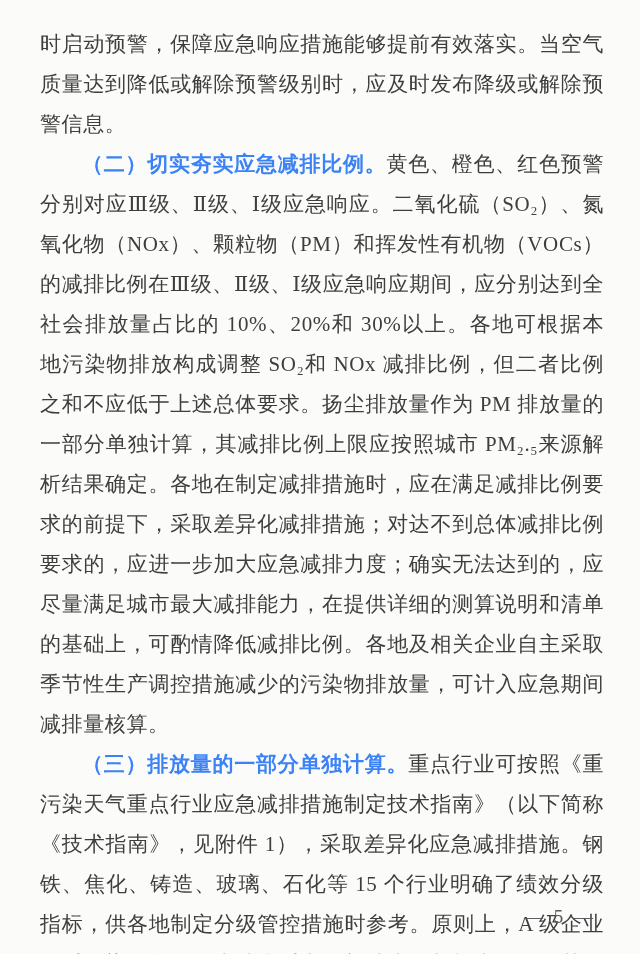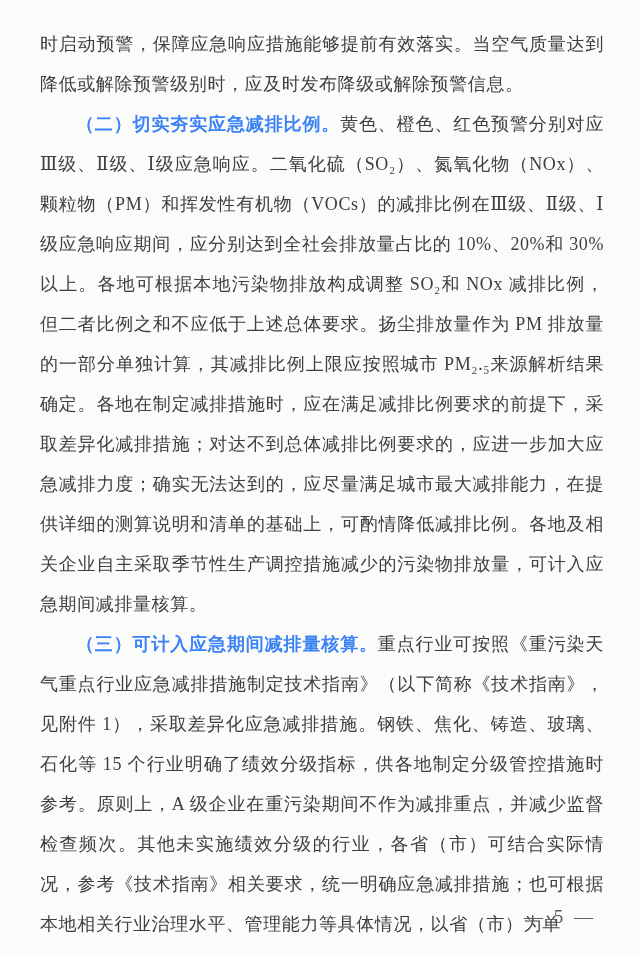--- a/index.html
+++ b/index.html
@@ -14,21 +14,21 @@
     margin: 0 auto;
     background: #fbfbf9;
     box-sizing: border-box;
     padding: 24px 36px 0 40px;
     overflow: hidden;
     font-family: "Liberation Serif", "DejaVu Serif", serif;
     color: #3e3e3e;
   }
   .para {
     margin: 0;
-    font-size: 18px;
+    font-size: 21px;
     line-height: 40px;
     letter-spacing: 0.6px;
     text-align: justify;
     text-justify: inter-ideograph;
     text-indent: 2em;
   }
   .para.continuation {
     text-indent: 0;
   }
   .para-heading {
@@ -51,18 +51,18 @@
 
   <p class="para continuation">
     <span>时启动预警，保障应急响应措施能够提前有效落实。当空气质量达到降低或解除预警级别时，应及时发布降级或解除预警信息。</span>
   </p>
 
   <p class="para">
     <span class="para-heading">（二）切实夯实应急减排比例。</span><span>黄色、橙色、红色预警分别对应Ⅲ级、Ⅱ级、Ⅰ级应急响应。二氧化硫（SO₂）、氮氧化物（NOx）、颗粒物（PM）和挥发性有机物（VOCs）的减排比例在Ⅲ级、Ⅱ级、Ⅰ级应急响应期间，应分别达到全社会排放量占比的 10%、20%和 30%以上。各地可根据本地污染物排放构成调整 SO₂和 NOx 减排比例，但二者比例之和不应低于上述总体要求。扬尘排放量作为 PM 排放量的一部分单独计算，其减排比例上限应按照城市 PM₂.₅来源解析结果确定。各地在制定减排措施时，应在满足减排比例要求的前提下，采取差异化减排措施；对达不到总体减排比例要求的，应进一步加大应急减排力度；确实无法达到的，应尽量满足城市最大减排能力，在提供详细的测算说明和清单的基础上，可酌情降低减排比例。各地及相关企业自主采取季节性生产调控措施减少的污染物排放量，可计入应急期间减排量核算。</span>
   </p>
 
   <p class="para">
-    <span class="para-heading">（三）可计入应急期间减排量核算。</span><span>重点行业可按照《重污染天气重点行业应急减排措施制定技术指南》（以下简称《技术指南》，见附件 1），采取差异化应急减排措施。钢铁、焦化、铸造、玻璃、石化等 15 个行业明确了绩效分级指标，供各地制定分级管控措施时参考。原则上，A 级企业在重污染期间不作为减排重点，并减少监督检查频次。其他未实施绩效分级的行业，各省（市）可结合实际情况，参考《技术指南》相关要求，统一明确应急减排措施；也可根据本地相关行业治理水平、管理能力等具体情况，以省（市）为单</span>
+    <span class="para-heading">（三）排放量的一部分单独计算。</span><span>重点行业可按照《重污染天气重点行业应急减排措施制定技术指南》（以下简称《技术指南》，见附件 1），采取差异化应急减排措施。钢铁、焦化、铸造、玻璃、石化等 15 个行业明确了绩效分级指标，供各地制定分级管控措施时参考。原则上，A 级企业在重污染期间不作为减排重点，并减少监督检查频次。其他未实施绩效分级的行业，各省（市）可结合实际情况，参考《技术指南》相关要求，统一明确应急减排措施；也可根据本地相关行业治理水平、管理能力等具体情况，以省（市）为单</span>
   </p>
 
   <div class="page-number">— 5 —</div>
 
 </div>
 
 </body></html>

